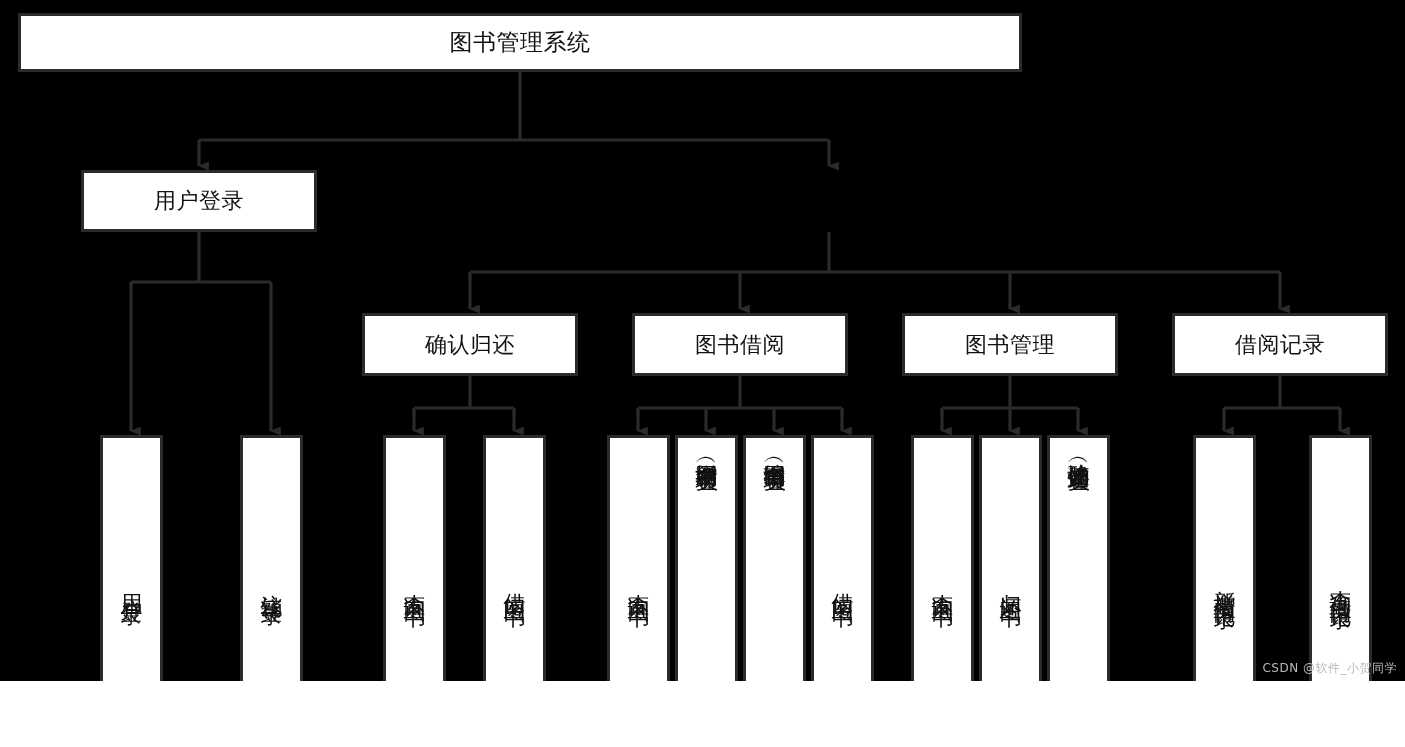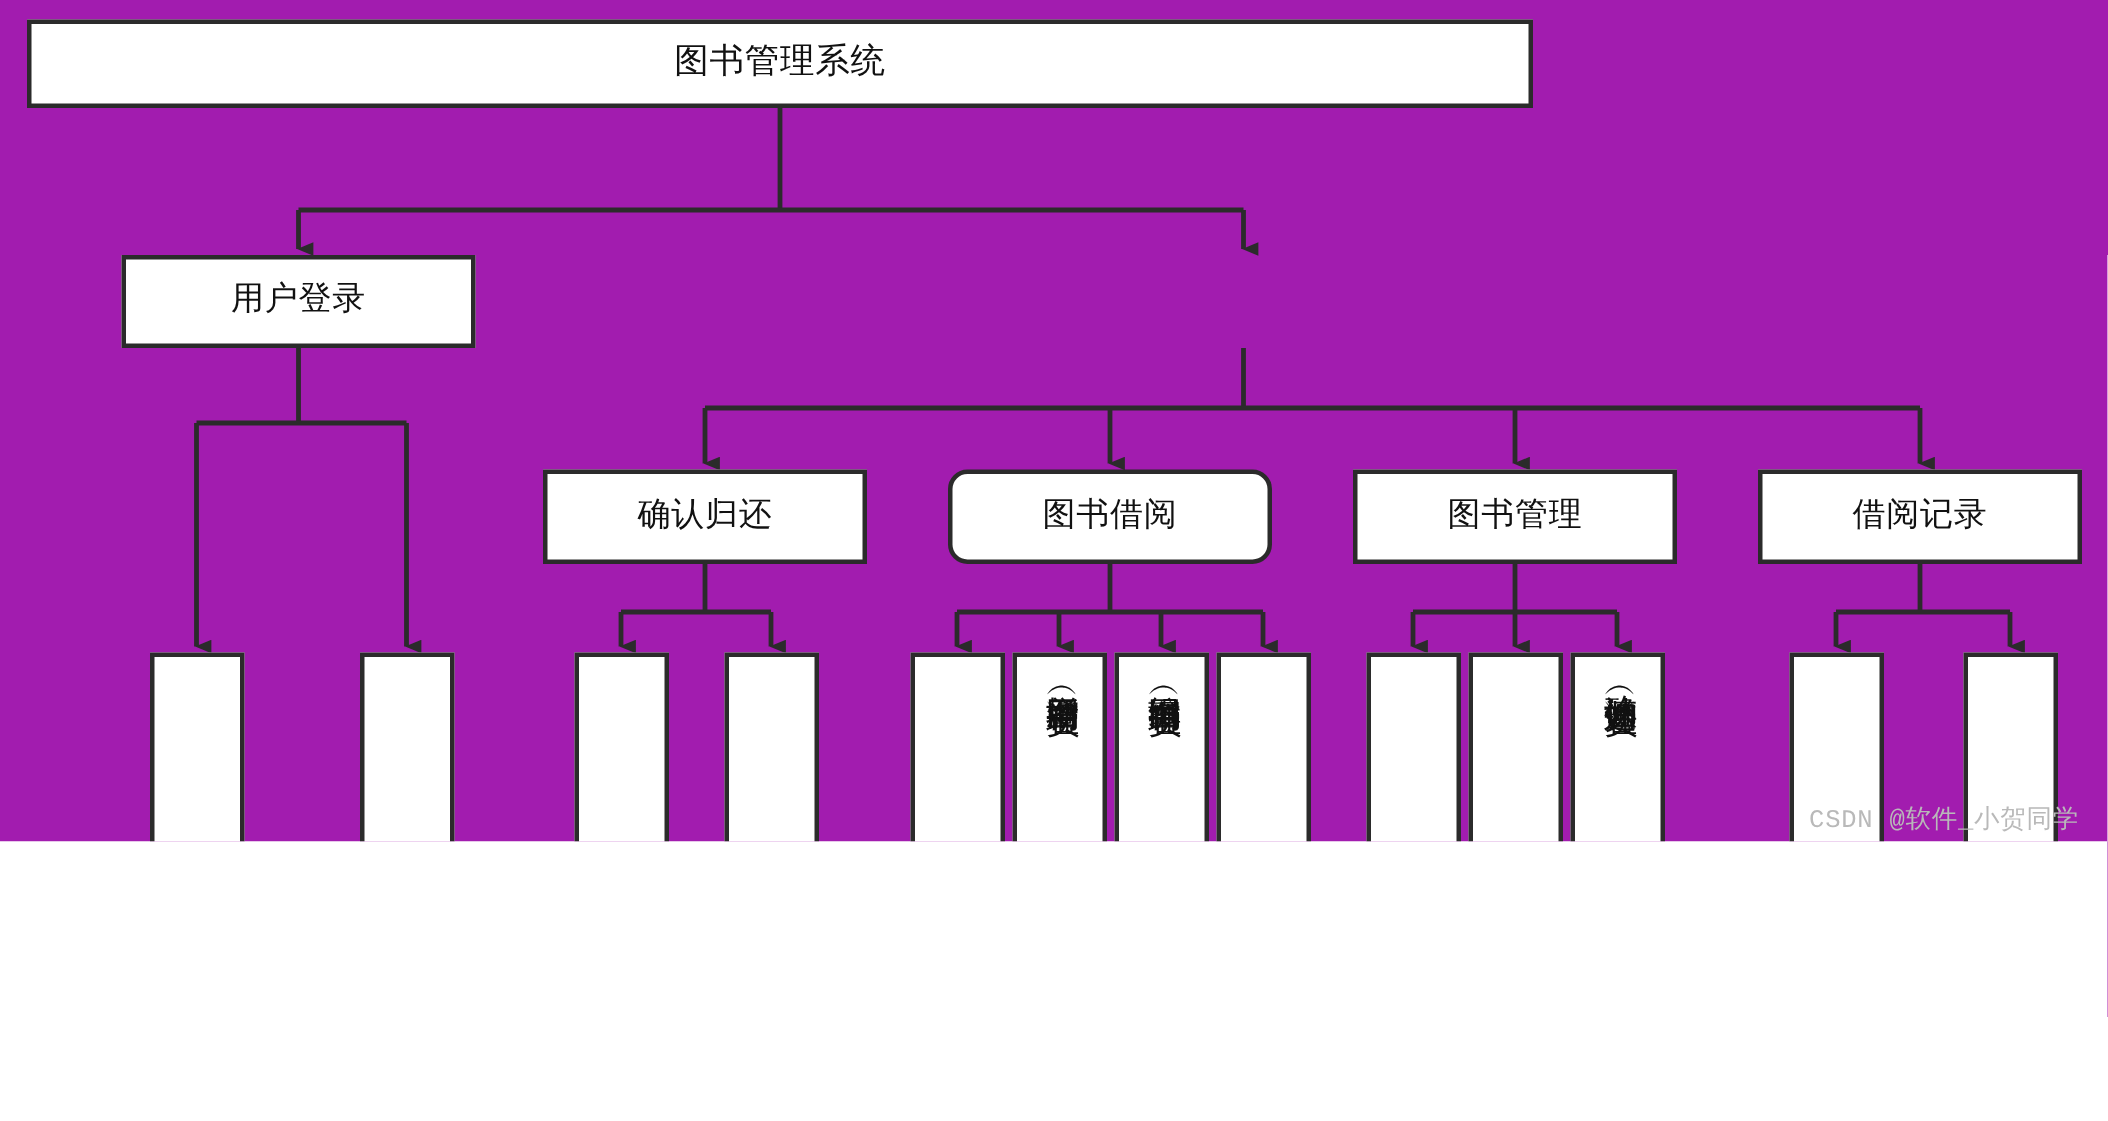--- a/index.html
+++ b/index.html
@@ -7,24 +7,23 @@
     margin: 0;
     padding: 0;
     background: #ffffff;
   }
   body {
     font-family: "DejaVu Sans", "Liberation Sans", sans-serif;
   }
   #canvas {
     position: relative;
     width: 1405px;
-    height: 561px;
-    background: #a21caf;
+    height: 681px;
+    background: #000000;
     overflow: hidden;
-    font-family: Liberation Mono, monospace;
   }
   #edges {
     position: absolute;
     left: 0;
     top: 0;
     width: 1405px;
     height: 747px;
     pointer-events: none;
   }
   .node {
@@ -68,21 +67,21 @@
   
   .node.lv2 {
     top: 313px;
     height: 63px;
     width: 216px;
   }
   .node.lv2 .node-label {
     font-size: 22px;
   }
   .node.lv2-a { left: 362px; }
-  .node.lv2-b { left: 632px; border-radius: 13px; }
+  .node.lv2-b { left: 632px; }
   .node.lv2-c { left: 902px; }
   .node.lv2-d { left: 1172px; }
   
   .node.leaf {
     top: 435px;
     height: 298px;
     width: 63px;
     align-items: flex-start;
     padding-top: 14px;
   }
@@ -99,23 +98,23 @@
   }
   .node.leaf.tall .node-label {
     letter-spacing: 1px;
   }
   .node.leaf.midpad {
     align-items: center;
     padding-top: 0;
   }
   .watermark {
     position: absolute;
-    right: 19px;
+    right: 8px;
     bottom: 4px;
-    font-size: 17px;
+    font-size: 12px;
     color: #b9b9b9;
     z-index: 5;
     white-space: nowrap;
     letter-spacing: 0.5px;
   }
 </style>
 </head>
 <body>
 
 <div id="canvas">

